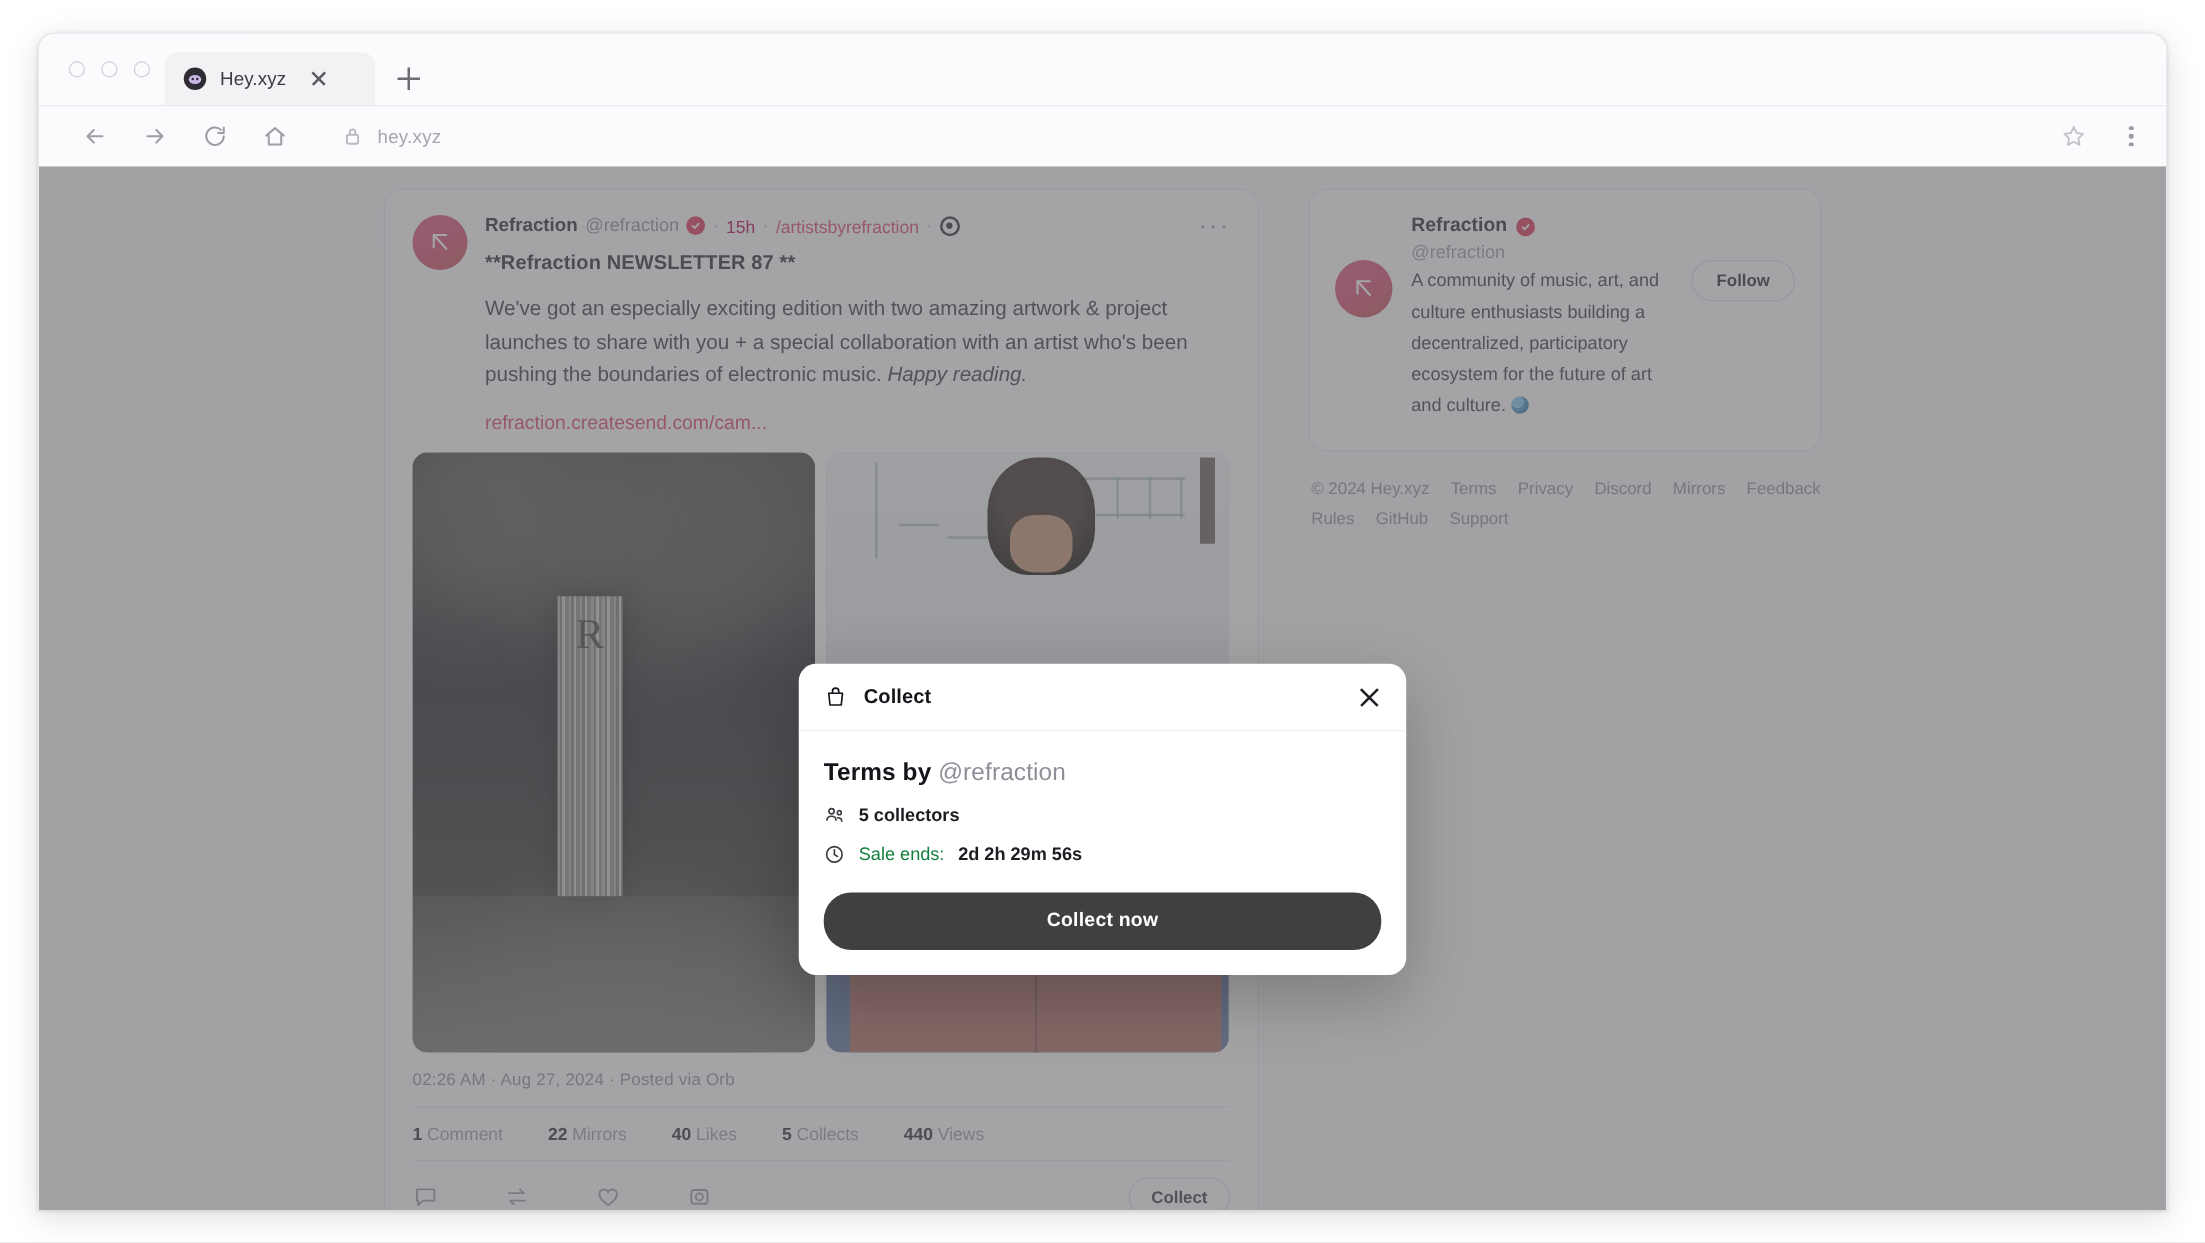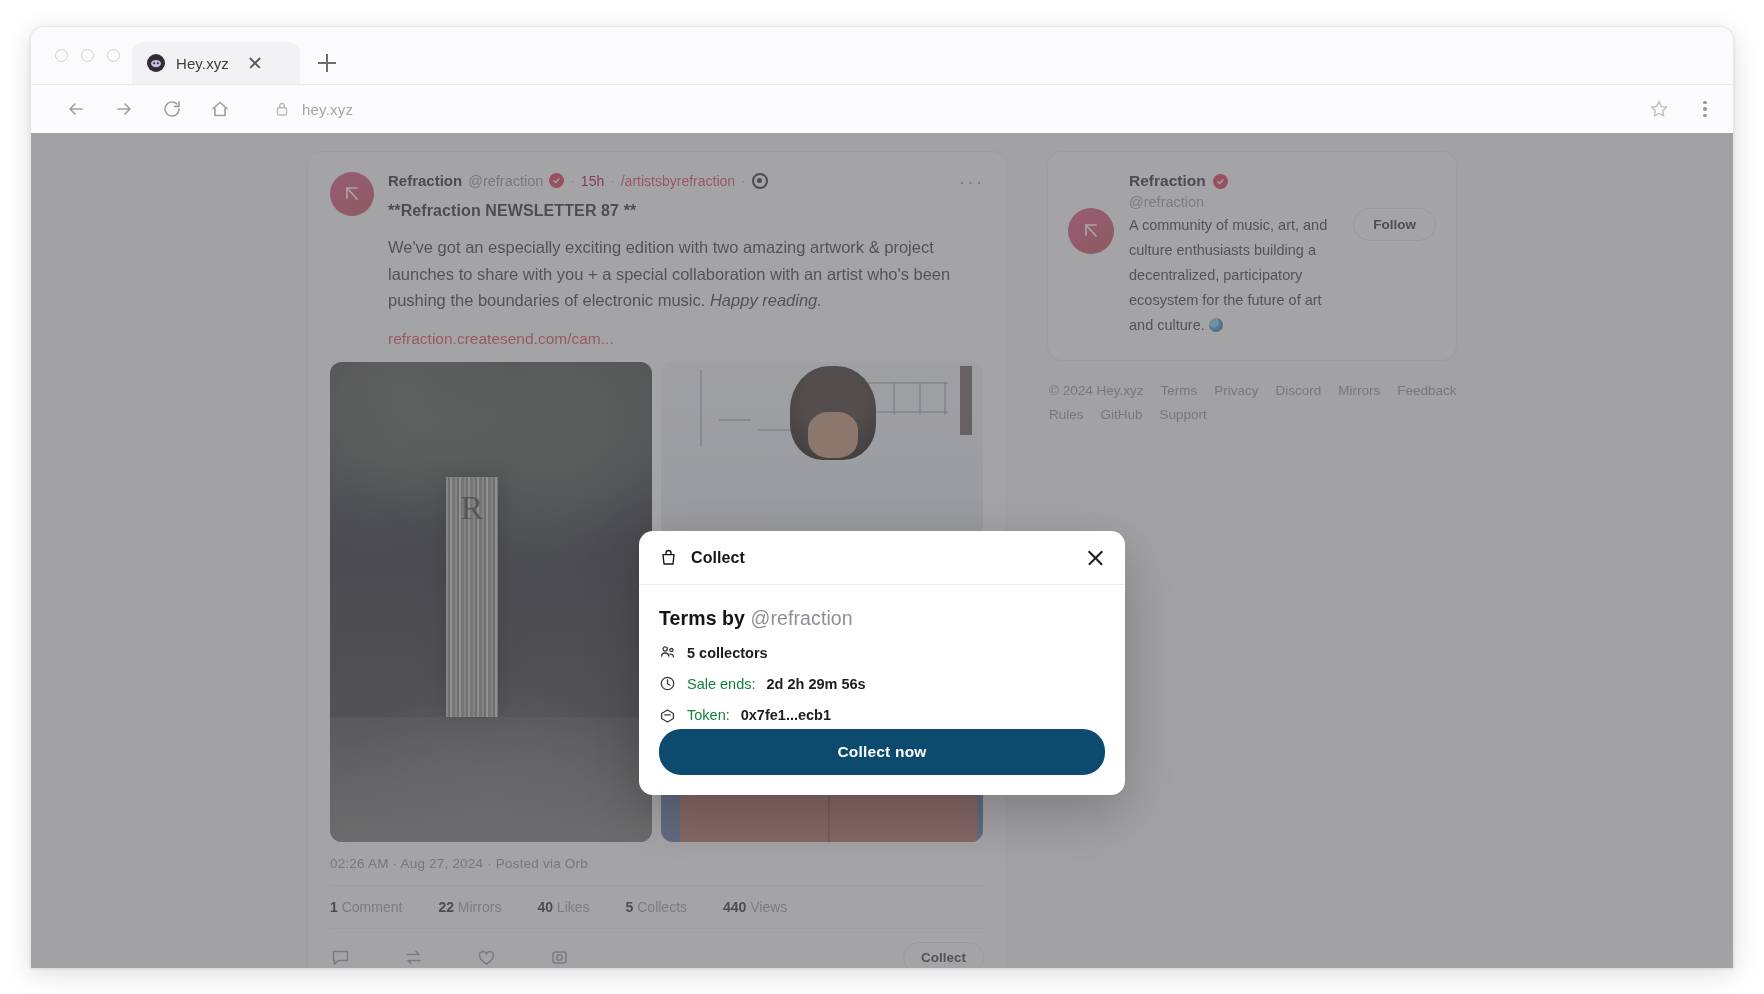--- a/index.html
+++ b/index.html
@@ -331,22 +331,22 @@
   .info-line {
     display: flex; align-items: center; gap: 11px;
     margin-top: 14px; font-size: 14.5px; color: #1c1c22;
   }
   .info-line:first-of-type { margin-top: 18px; }
   .ic { width: 17px; height: 17px; flex: none; color: #3a3a42; }
   .ic svg { display: block; }
   .lbl-strong { font-weight: 700; }
   .lbl { color: #15803d; }
   .collect-now {
-    display: block; width: 100%; margin-top: 6px;
-    background: #0c4a6e; color: #ffffff;
+    display: block; width: 100%; margin-top: 22px;
+    background: #404040; color: #ffffff;
     border: none; border-radius: 22px; padding: 14px 0;
     font-family: "Liberation Sans", sans-serif;
     font-size: 15.5px; font-weight: 700; letter-spacing: .2px; cursor: pointer;
   }
 </style>
 </head>
 <body>
 
 <div class="browser">
 
@@ -610,29 +610,19 @@
           <span class="ic">
             <svg viewBox="0 0 17 17" fill="none" stroke="#3a3a42" stroke-width="1.3" stroke-linecap="round" stroke-linejoin="round">
                 <circle cx="8.5" cy="8.5" r="6.2"></circle>
                 <path d="M8.5 4.9v3.8l2.5 1.5"></path>
               </svg>
           </span>
           <span class="lbl">Sale ends:</span>
           <span class="lbl-strong">2d 2h 29m 56s</span>
         </div>
 
-        <div class="info-line">
-          <span class="ic">
-            <svg viewBox="0 0 17 17" fill="none" stroke="#3a3a42" stroke-width="1.3" stroke-linejoin="round">
-                <path d="M2.6 7.5 8.5 4l5.9 3.5v5L8.5 16l-5.9-3.5z"></path>
-                <path d="M5.2 8.8h6.6"></path>
-              </svg>
-          </span>
-          <span class="lbl">Token:</span>
-          <span class="lbl-strong">0x7fe1...ecb1</span>
-        </div>
 
         <button class="collect-now">Collect now</button>
       </div>
     </div>
 
   </div>
 </div>
 
 </body></html>

